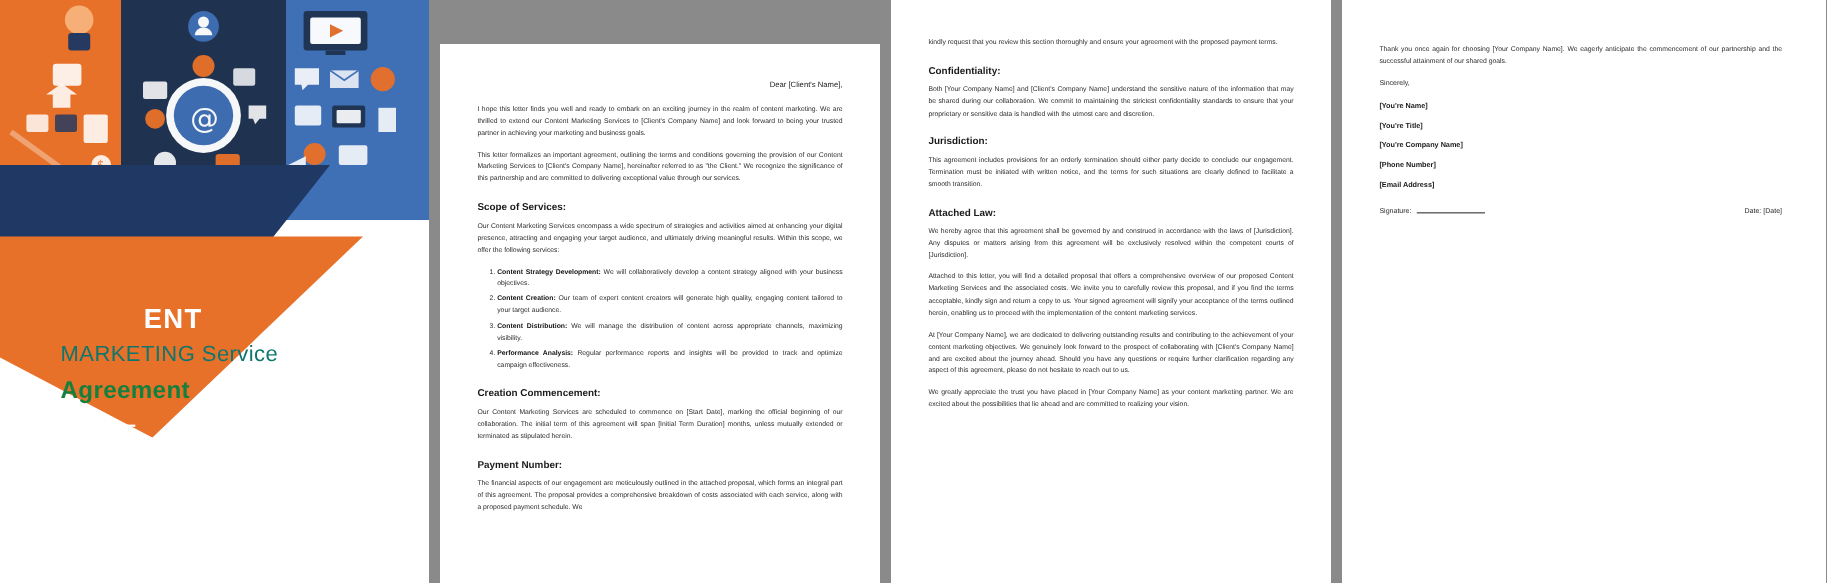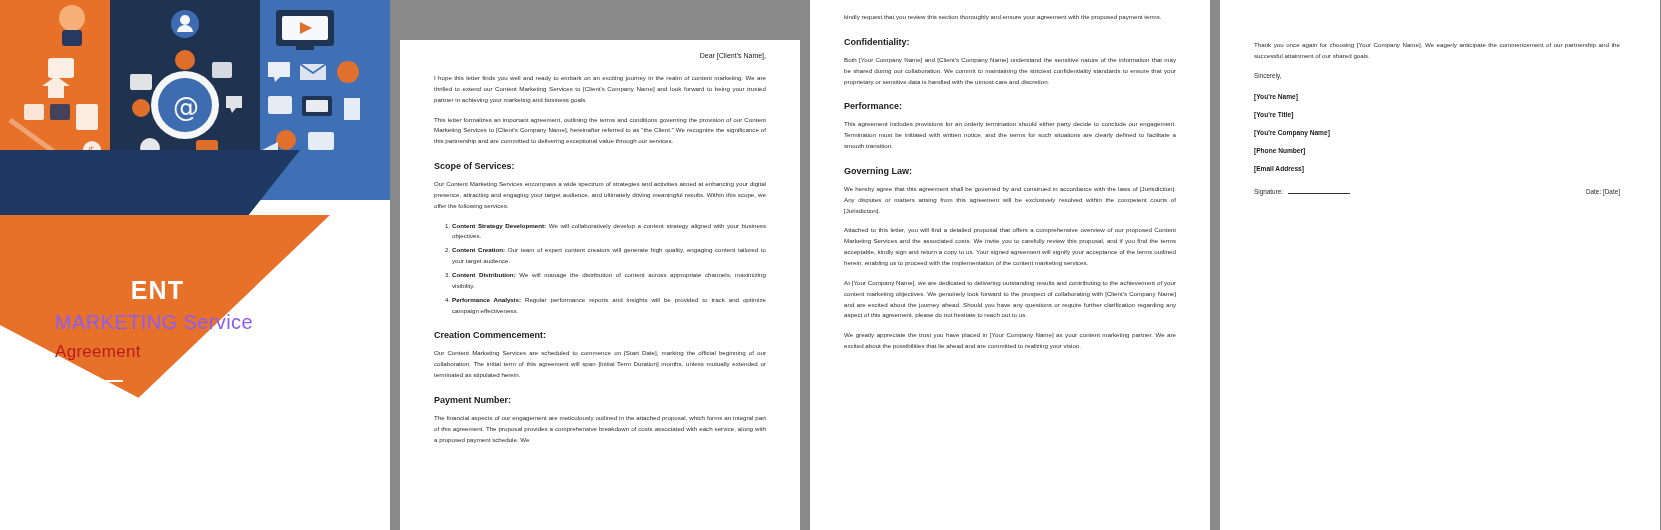--- a/index.html
+++ b/index.html
@@ -58,31 +58,31 @@
     border-bottom:205px solid #ffffff;
   }
   .cover-title{
     position:absolute;left:55px;top:278px;width:320px;z-index:5;
   }
   .t-content{
     font-size:25px;font-weight:bold;letter-spacing:1.2px;color:#ffffff;line-height:1;
   }
   .t-content .hl{color:#e8712a;}
   .t-marketing{
-    font-size:20px;color:#8b5cf6;margin-top:8px;letter-spacing:.4px;
+    font-size:20px;color:#0f766e;margin-top:8px;letter-spacing:.4px;
   }
   .t-agreement{
-    font-size:17px;font-weight:normal;color:#b91c1c;margin-top:8px;letter-spacing:.3px;
+    font-size:22px;font-weight:bold;color:#15803d;margin-top:8px;letter-spacing:.3px;
   }
   .rule{
     width:68px;height:2px;background:#ffffff;margin-top:18px;
   }
 
   
-  .textpage{width:400px;flex:0 0 400px;padding:12px 34px 0 34px;}
+  .textpage{width:400px;flex:0 0 400px;padding:34px 34px 0 34px;}
   .p2{width:400px;flex:0 0 400px;margin-top:40px;}
   .p3{width:400px;flex:0 0 400px;}
   .p4{width:440px;flex:0 0 440px;}
 
   .body-text{
     font-size:6.2px;line-height:1.75;color:#2b2b2b;text-align:justify;margin:0 0 9px 0;
   }
   .salut{
     font-size:7px;color:#1a1a1a;text-align:right;margin:0 0 14px 0;
   }
@@ -205,24 +205,24 @@
   </div>
 
   <div class="gap"></div>
 
   <div class="page textpage p3">
     <p class="body-text">kindly request that you review this section thoroughly and ensure your agreement with the proposed payment terms.</p>
 
     <h2 class="sec">Confidentiality:</h2>
     <p class="body-text">Both [Your Company Name] and [Client's Company Name] understand the sensitive nature of the information that may be shared during our collaboration. We commit to maintaining the strictest confidentiality standards to ensure that your proprietary or sensitive data is handled with the utmost care and discretion.</p>
 
-    <h2 class="sec">Performance:</h2>
+    <h2 class="sec">Jurisdiction:</h2>
     <p class="body-text">This agreement includes provisions for an orderly termination should either party decide to conclude our engagement. Termination must be initiated with written notice, and the terms for such situations are clearly defined to facilitate a smooth transition.</p>
 
-    <h2 class="sec">Governing Law:</h2>
+    <h2 class="sec">Attached Law:</h2>
     <p class="body-text">We hereby agree that this agreement shall be governed by and construed in accordance with the laws of [Jurisdiction]. Any disputes or matters arising from this agreement will be exclusively resolved within the competent courts of [Jurisdiction].</p>
 
     <p class="body-text">Attached to this letter, you will find a detailed proposal that offers a comprehensive overview of our proposed Content Marketing Services and the associated costs. We invite you to carefully review this proposal, and if you find the terms acceptable, kindly sign and return a copy to us. Your signed agreement will signify your acceptance of the terms outlined herein, enabling us to proceed with the implementation of the content marketing services.</p>
     <p class="body-text">At [Your Company Name], we are dedicated to delivering outstanding results and contributing to the achievement of your content marketing objectives. We genuinely look forward to the prospect of collaborating with [Client's Company Name] and are excited about the journey ahead. Should you have any questions or require further clarification regarding any aspect of this agreement, please do not hesitate to reach out to us.</p>
     <p class="body-text">We greatly appreciate the trust you have placed in [Your Company Name] as your content marketing partner. We are excited about the possibilities that lie ahead and are committed to realizing your vision.</p>
   </div>
 
   <div class="gap"></div>
 
   <div class="page p4">

